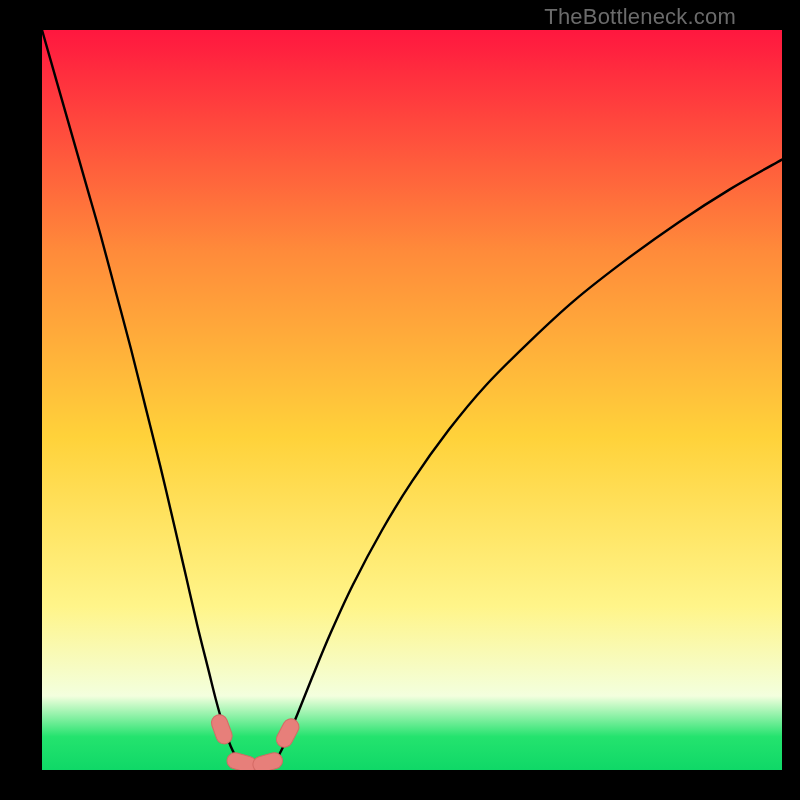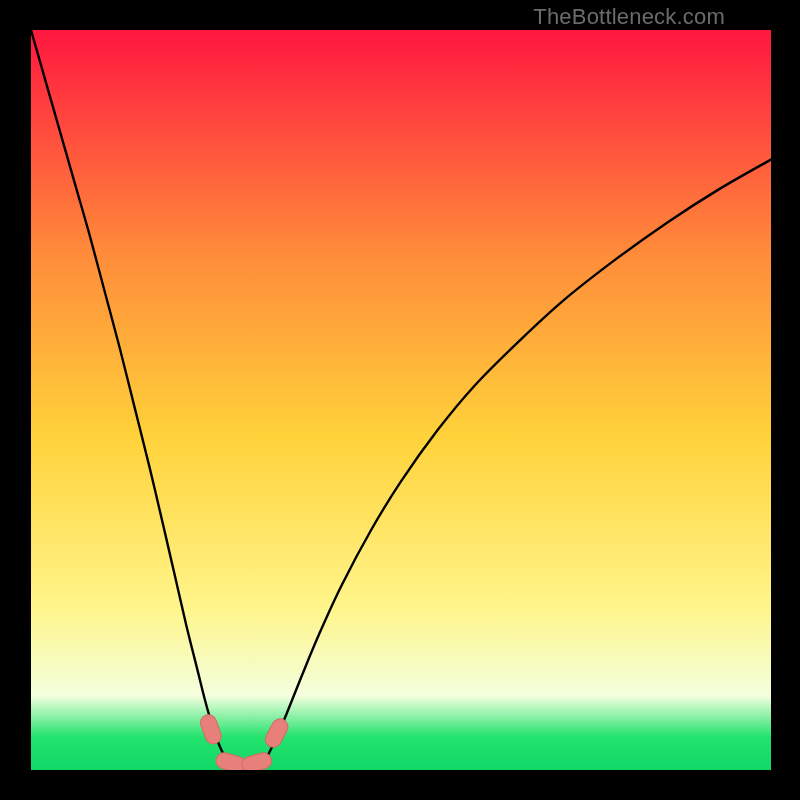--- a/index.html
+++ b/index.html
@@ -6,21 +6,21 @@
     margin: 0;
     padding: 0;
     width: 800px;
     height: 800px;
     overflow: hidden;
     background: #000;
     font-family: Arial, Helvetica, sans-serif;
   }
   .frame {
     position: absolute;
-    left: 1px; top: 0;
+    left: 12px; top: 0;
     width: 736px; height: 800px;
     background: #000;
   }
   .plot {
     position: absolute;
     left: 30px;
     top: 30px;
     width: 740px;
     height: 740px;
     overflow: hidden;

